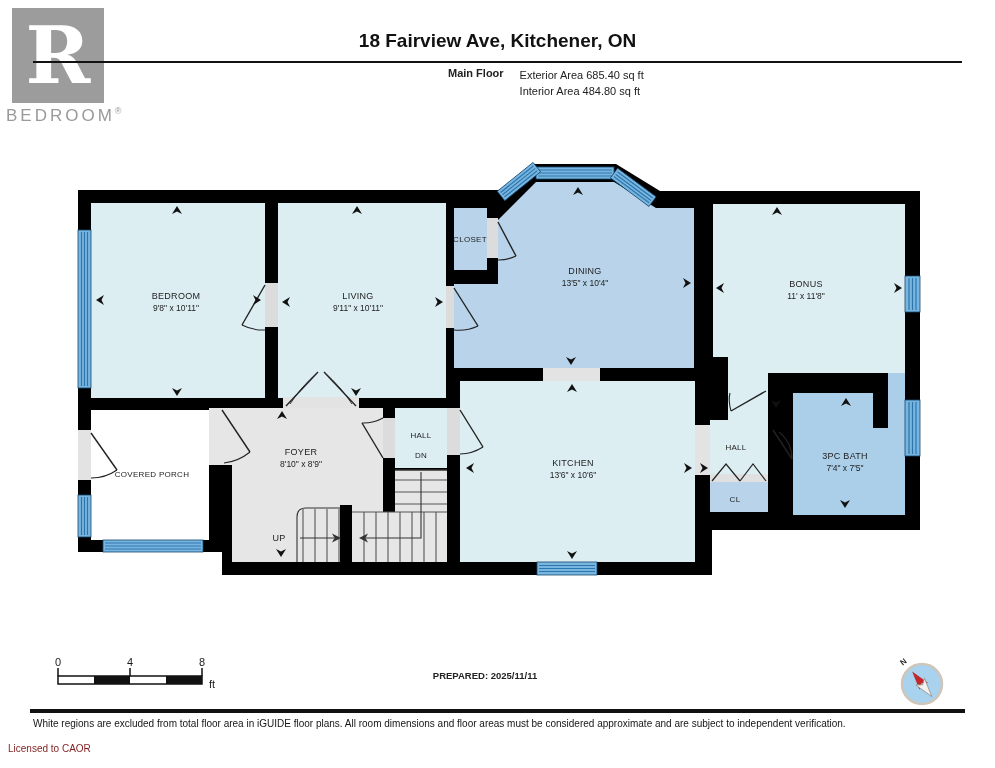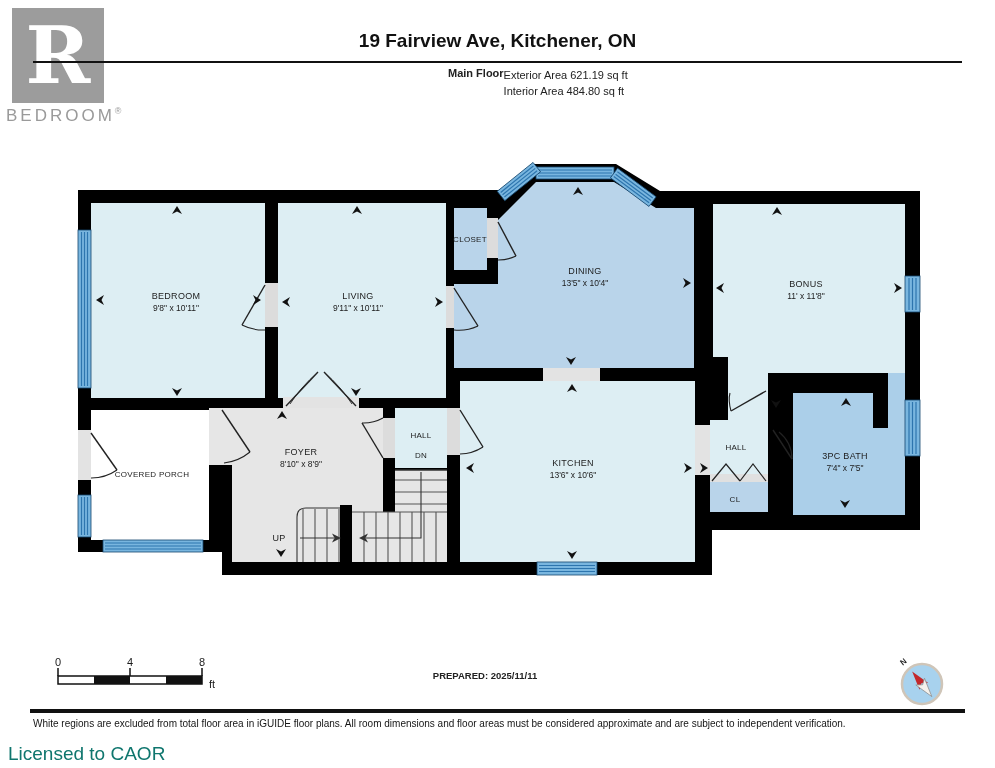--- a/index.html
+++ b/index.html
@@ -7,46 +7,46 @@
        font-family:"Liberation Sans",sans-serif;overflow:hidden;}
   .abs{position:absolute;}
   
   .logo-block{left:12px;top:8px;width:92px;height:95px;background:#9c9c9c;z-index:1;
               display:flex;align-items:center;justify-content:center;}
   .logo-r{color:#ffffff;font-family:"DejaVu Serif",serif;font-weight:bold;font-size:78px;line-height:78px;}
   .logo-caption{left:6px;top:106px;width:130px;color:#9a9a9a;font-size:17px;letter-spacing:3px;z-index:1;}
   .logo-caption sup{font-size:9px;letter-spacing:0;}
   .title{left:0;top:30px;width:995px;text-align:center;font-size:19px;font-weight:bold;color:#111;}
   .hrule{left:33px;top:61px;width:929px;height:2px;background:#111;z-index:2;}
-  .floorinfo{left:448px;top:67px;display:flex;font-size:11px;color:#222;}
+  .floorinfo{left:448px;top:67px;display:flex;gap:16px;font-size:11px;color:#222;}
   .floorinfo .fl{font-weight:bold;}
   .floorinfo .areas div{line-height:16px;}
   
   .prepared{left:0;top:670px;width:970px;text-align:center;font-size:9.5px;font-weight:bold;color:#222;}
   .divider{left:30px;top:709px;width:935px;height:4px;background:#111;}
   .disclaimer{left:33px;top:718px;width:930px;font-size:10px;color:#151515;}
-  .license{left:8px;top:743px;font-size:19px;color:#0f766e;}
+  .license{left:8px;top:743px;font-size:10px;color:#7f1d1d;}
   svg text{font-family:"Liberation Sans",sans-serif;fill:#1c1c1c;}
   .rname{font-size:9px;letter-spacing:.3px;}
   .rdims{font-size:8.5px;}
   .rsmall{font-size:8px;letter-spacing:.3px;}
 </style>
 </head>
 <body>
 
 <div class="abs logo-block">
   <span class="logo-r">R</span>
 </div>
 <div class="abs logo-caption"><span>BEDROOM</span><sup>®</sup></div>
-<div class="abs title">19 Fairview Ave, Kitchener, ON</div>
+<div class="abs title">18 Fairview Ave, Kitchener, ON</div>
 <div class="abs hrule"></div>
 <div class="abs floorinfo">
   <span class="fl">Main Floor</span>
   <span class="areas">
-    <div>Exterior Area 621.19 sq ft</div>
+    <div>Exterior Area 685.40 sq ft</div>
     <div>Interior Area 484.80 sq ft</div>
   </span>
 </div>
 
 <svg class="abs" style="left:0;top:0;" width="995" height="768" viewBox="0 0 995 768">
 
   <path fill="#000000" d="M78,190 L502,190 L534,164 L616,164 L660,191 L920,191 L920,530 L712,530 L712,575 L222,575 L222,552 L78,552 Z"></path>
 
   <rect x="91" y="203" width="174" height="195" fill="#ddeef3"></rect>
   <rect x="278" y="203" width="168" height="195" fill="#ddeef3"></rect>

